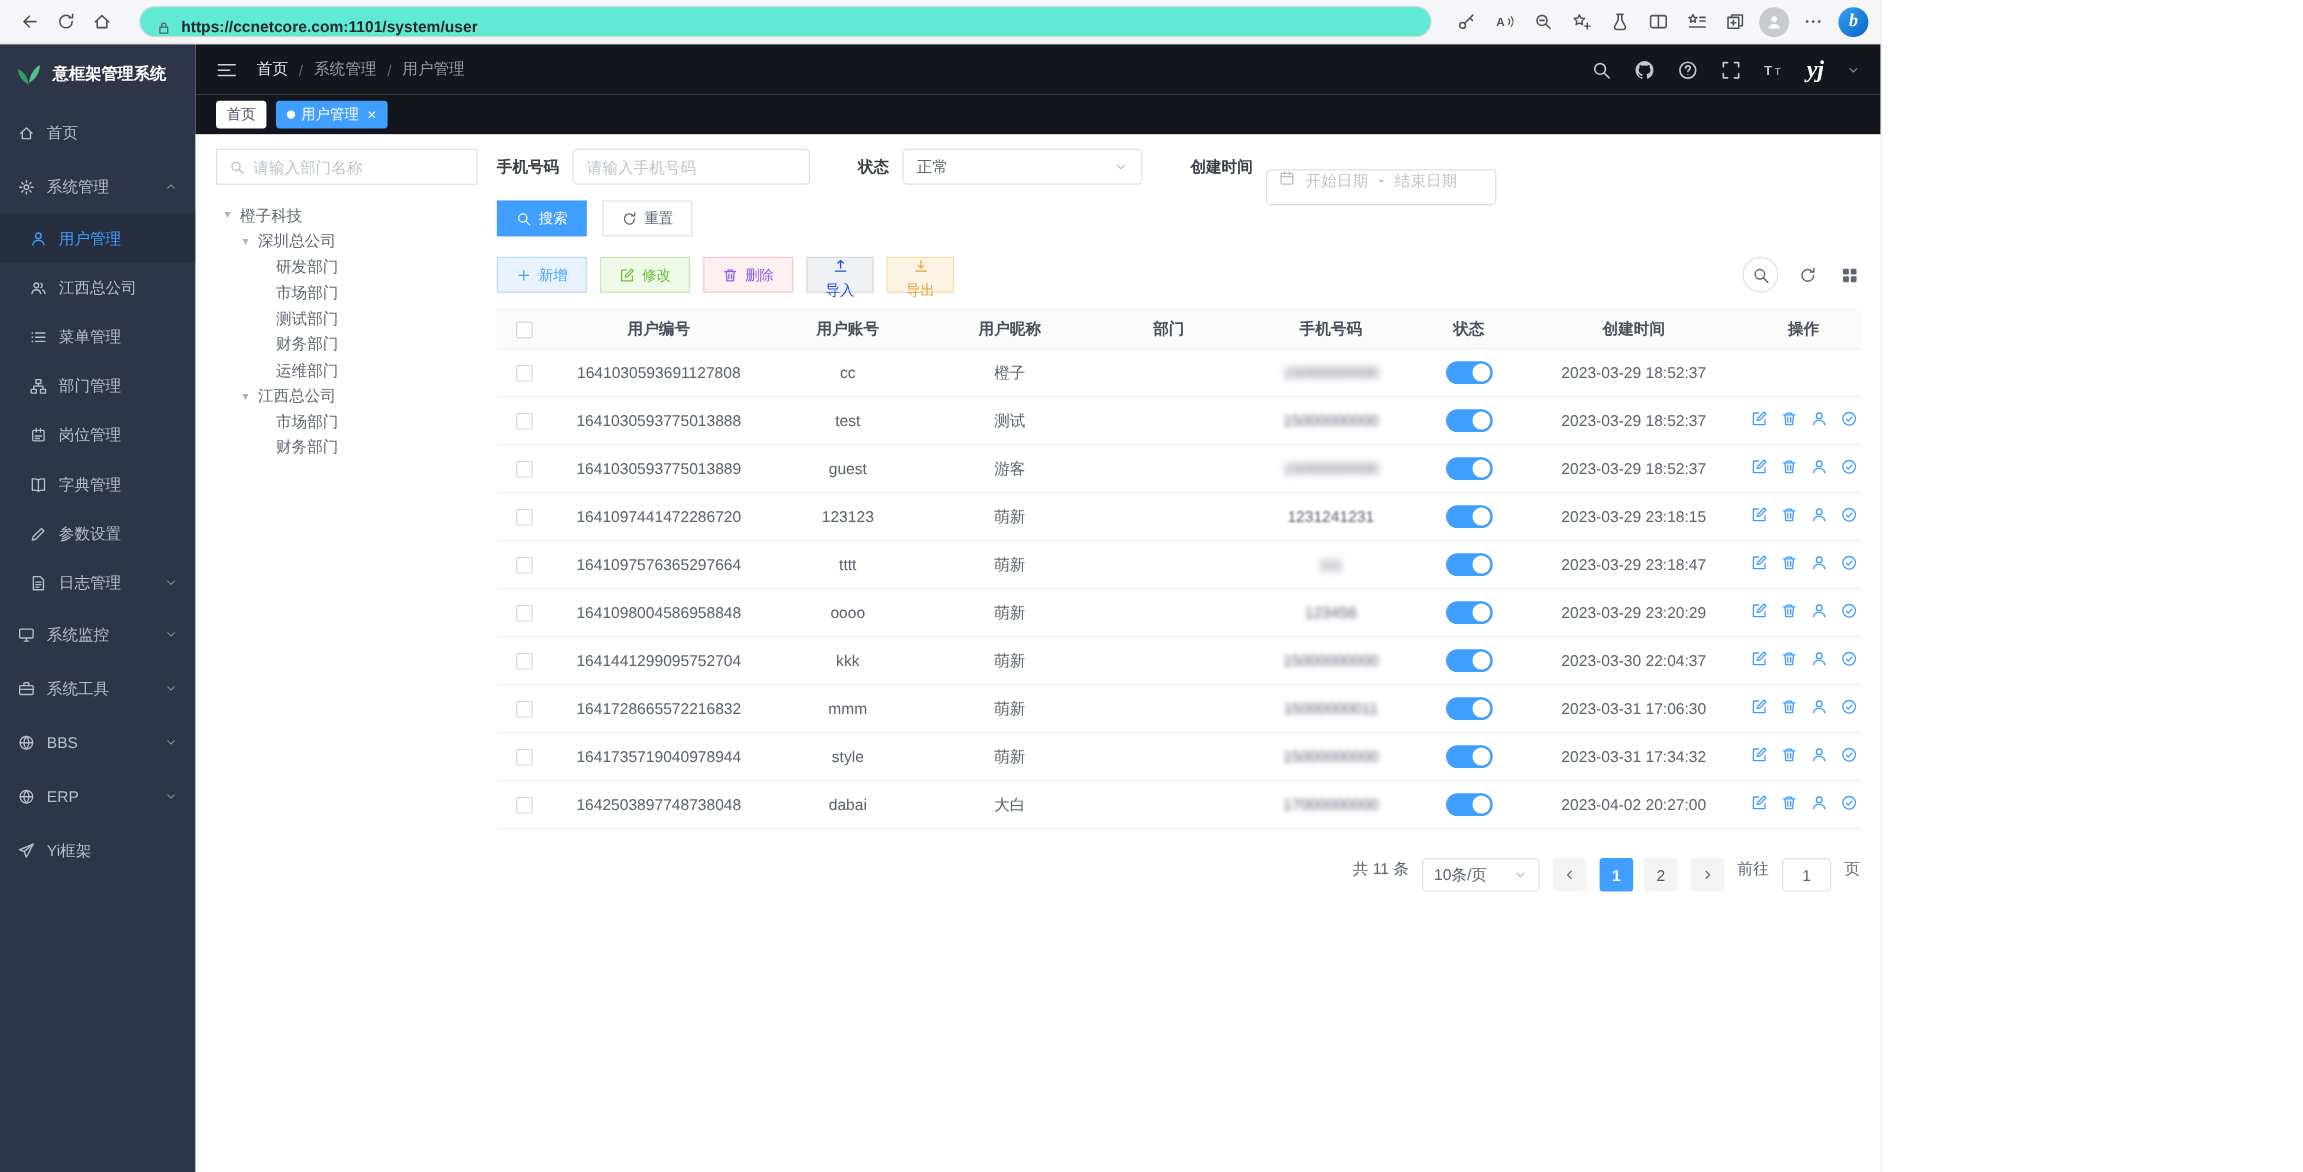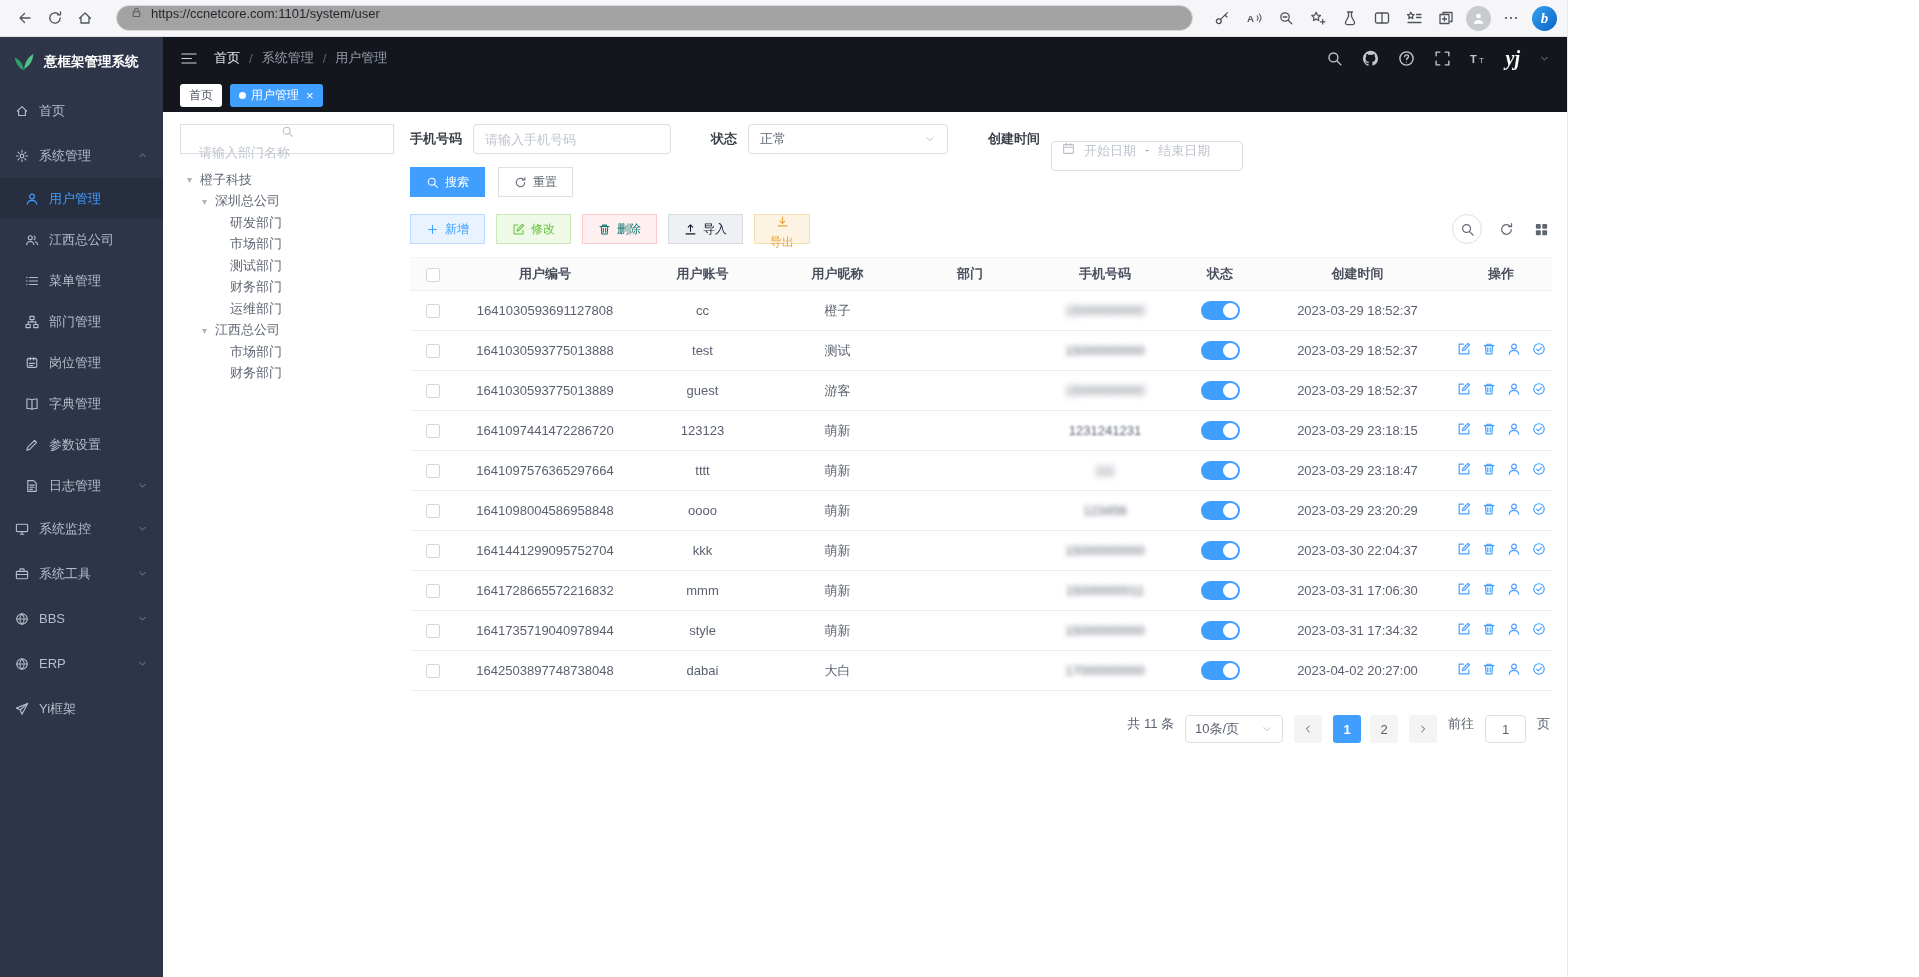--- a/index.html
+++ b/index.html
@@ -7,21 +7,21 @@
   body {
     width: 1919px; height: 977px; background: #fff; overflow: hidden;
     font-family: "Liberation Sans", "DejaVu Sans", sans-serif;
   }
   .window { width: 1568px; height: 977px; display: flex; flex-direction: column; background: #fff; border-right: 1px solid #e6e8eb; }
 
   
   .chrome { height: 37px; background: #f6f6f8; border-bottom: 1px solid #dfe1e5; display: flex; align-items: center; padding: 0 10px; flex: 0 0 auto; }
   .chrome-btn { width: 30px; height: 28px; border-radius: 6px; display: flex; align-items: center; justify-content: center; color: #4f545c; flex: 0 0 auto; cursor: pointer; }
   .chrome-btn svg { width: 16px; height: 16px; }
-  .url-pill { flex: 1; height: 26px; margin: 0 14px 0 16px; background: #a3a3a3; border: 1px solid #d5d8dc; border-radius: 13px; display: flex; align-items: flex-start; gap: 8px; padding: 0 13px; min-width: 0; }
+  .url-pill { flex: 1; height: 26px; margin: 0 14px 0 16px; background: #5eead4; border: 1px solid #d5d8dc; border-radius: 13px; display: flex; align-items: flex-end; gap: 8px; padding: 0 13px; min-width: 0; font-weight: bold; }
   .url-lock { width: 13px; height: 13px; color: #5b6067; display: inline-flex; }
   .url-lock svg { width: 13px; height: 13px; }
   .url-text { font-size: 13px; color: #24282e; white-space: nowrap; overflow: hidden; }
   .chrome-right { display: flex; align-items: center; gap: 2px; flex: 0 0 auto; }
   .avatar { background: #c7cacf; border-radius: 50%; width: 25px; height: 25px; color: #fff; margin: 0 3px; }
   .avatar svg { width: 15px; height: 15px; }
   .bing { width: 25px; height: 25px; border-radius: 50%; background: linear-gradient(135deg, #35a3f5, #0b62c4); color: #fff; font-weight: 700; font-style: italic; font-size: 15px; display: flex; align-items: center; justify-content: center; margin-left: 4px; font-family: "Liberation Serif", serif; cursor: pointer; }
 
   
   .app { flex: 1; display: flex; min-height: 0; }
@@ -50,21 +50,21 @@
 
   .tabsbar { height: 33px; background: #14161d; display: flex; align-items: center; gap: 8px; padding: 0 17px; }
   .tab { height: 23px; display: inline-flex; align-items: center; gap: 5px; padding: 0 9px; font-size: 12px; background: #fff; color: #4c5361; border-radius: 3px; cursor: pointer; }
   .tab.active { background: #409eff; color: #fff; }
   .dot { width: 7px; height: 7px; border-radius: 50%; background: #fff; }
   .tab .close { font-size: 13px; line-height: 1; margin-left: 2px; }
 
   
   .content { flex: 1; display: flex; gap: 16px; padding: 12px 15px 0 17px; background: #fff; min-height: 0; }
   .dept-panel { flex: 0 0 214px; }
-  .search-box { height: 30px; border: 1px solid #dcdfe6; border-radius: 0; display: flex; align-items: center; gap: 7px; padding: 0 10px; flex-direction: column; }
+  .search-box { height: 30px; border: 1px solid #dcdfe6; border-radius: 0; display: flex; align-items: center; gap: 7px; padding: 0 10px; }
   .sb-icon { width: 13px; height: 13px; color: #b8bdc6; }
   .search-box input { border: 0; outline: 0; flex: 1; font-size: 13px; color: #5f6673; min-width: 0; background: transparent; font-family: inherit; }
   .search-box input::placeholder { color: #bfc4cd; }
   .tree { margin-top: 15px; font-size: 13px; color: #5f6673; }
   .tree-node { height: 21.5px; display: flex; align-items: center; gap: 5px; cursor: pointer; white-space: nowrap; }
   .tree-caret { width: 11px; flex: 0 0 11px; font-size: 10px; color: #aeb3bc; text-align: center; }
 
   .table-panel { flex: 1; display: flex; flex-direction: column; min-width: 0; }
   .filters { display: flex; align-items: center; height: 30px; flex: 0 0 auto; }
   .filter-group { display: flex; align-items: center; margin-right: 40px; }
@@ -80,22 +80,22 @@
   .f-date .sep { color: #9aa0aa; }
 
   .action-row { margin-top: 13px; display: flex; gap: 13px; flex: 0 0 auto; }
   .btn { height: 30px; padding: 0 15px; border-radius: 0; font-size: 12px; display: inline-flex; align-items: center; gap: 6px; cursor: pointer; border: 1px solid transparent; font-family: inherit; }
   .bi { width: 13px; height: 13px; }
   .btn-primary { background: #409eff; color: #fff; }
   .btn-default { background: #fff; border-color: #dcdfe6; color: #5f6673; }
   .toolbar { margin-top: 17px; display: flex; gap: 11px; align-items: center; flex: 0 0 auto; }
   .btn-soft-blue { background: #e8f3ff; border-color: #bcdcff; color: #409eff; }
   .btn-soft-green { background: #eef9e8; border-color: #cbe9b8; color: #67c23a; }
-  .btn-soft-red { background: #feeff0; border-color: #fbc9c9; color: #0f766e; }
-  .btn-soft-gray { background: #eef0f3; border-color: #d8dbdf; color: #0f172a; }
+  .btn-soft-red { background: #feeff0; border-color: #fbc9c9; color: #8b5cf6; }
+  .btn-soft-gray { background: #eef0f3; border-color: #d8dbdf; color: #1d4ed8; flex-direction: column; }
   .btn-soft-orange { background: #fdf3e3; border-color: #f5ddb0; color: #e6a23c; flex-direction: column; }
   .toolbar-right { margin-left: auto; display: flex; align-items: center; gap: 13px; color: #5f6673; }
   .tool-circle { width: 30px; height: 30px; border: 1px solid #dcdfe6; border-radius: 50%; display: flex; align-items: center; justify-content: center; cursor: pointer; }
   .tool-plain { width: 22px; height: 22px; display: flex; align-items: center; justify-content: center; cursor: pointer; }
   .ti { width: 15px; height: 15px; }
 
   .table-wrap { margin-top: 13px; flex: 0 0 auto; }
   table { width: 100%; border-collapse: collapse; font-size: 13px; color: #5a6170; table-layout: fixed; }
   thead th { height: 33px; background: #fbfbfc; font-weight: 700; color: #494f5c; border-bottom: 1px solid #ebeef5; border-top: 1px solid #f2f4f7; text-align: center; }
   tbody td { height: 40px; border-bottom: 1px solid #ebeef5; text-align: center; }

